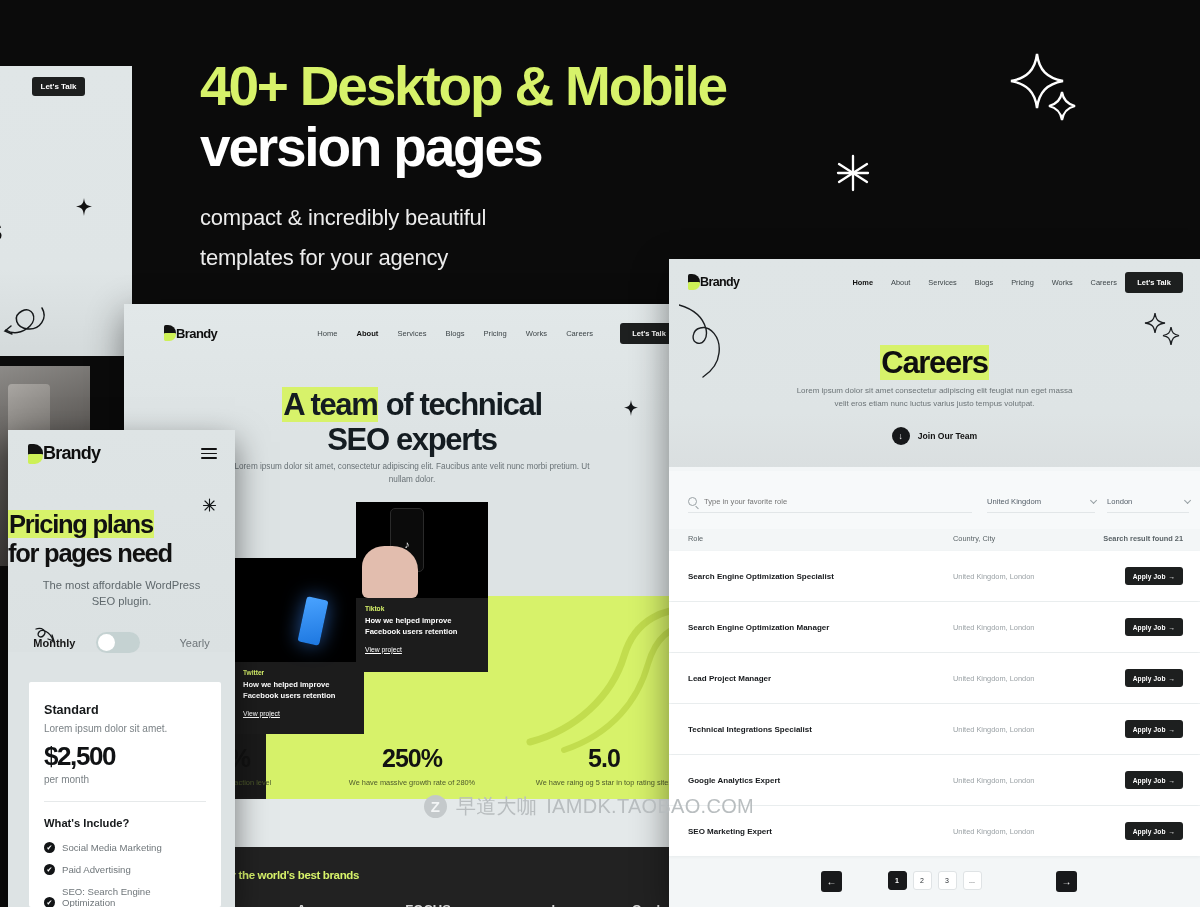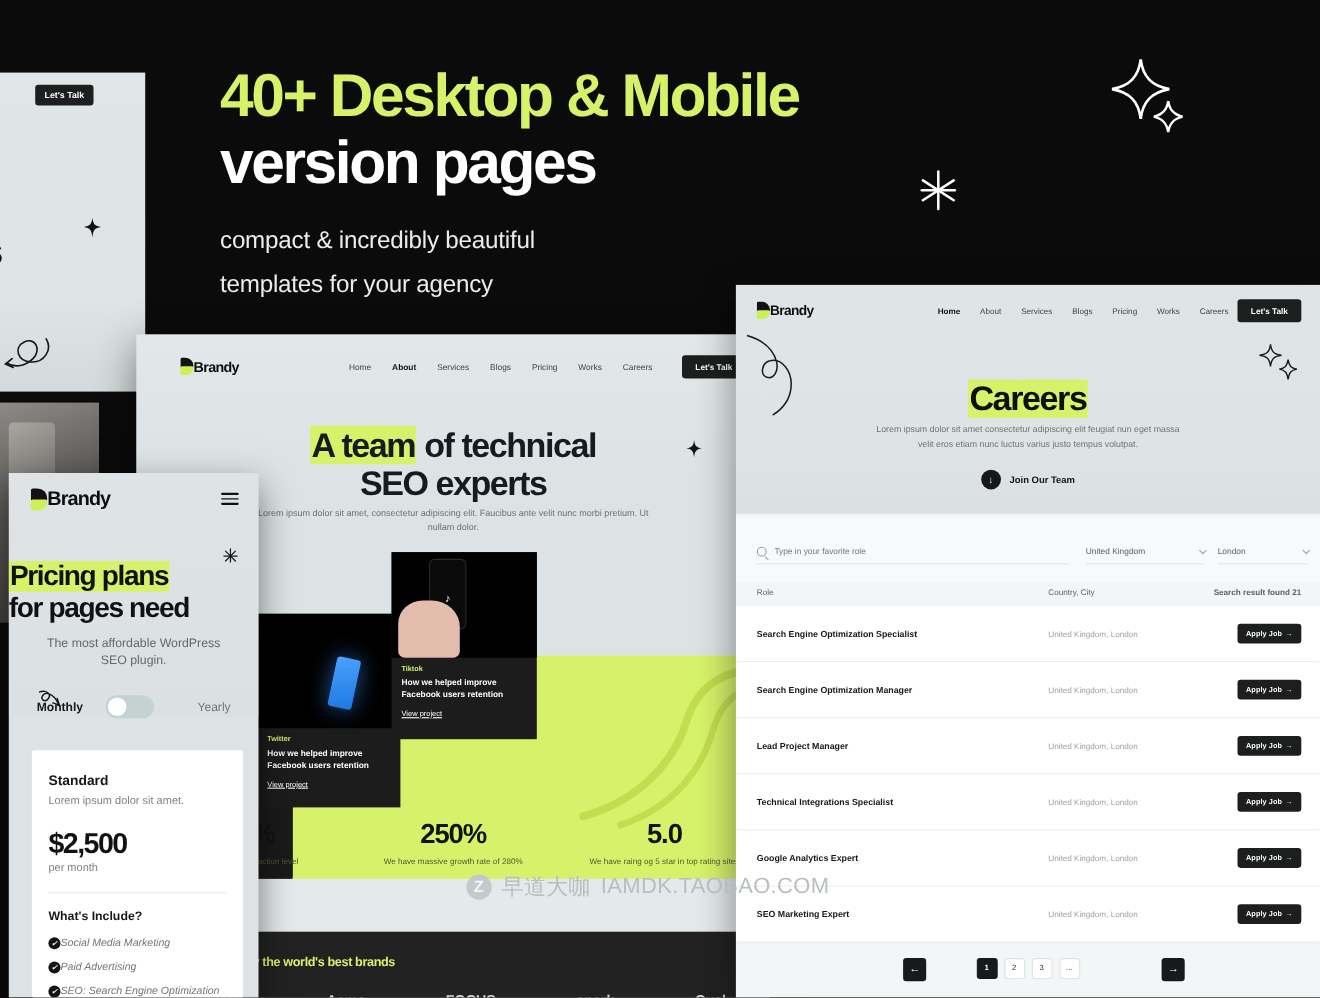--- a/index.html
+++ b/index.html
@@ -196,27 +196,27 @@
   .mm-toggle .tr { font-size: 11px; color: #6d7478; margin-left: 20px; }
   .sw { width: 44px; height: 21px; border-radius: 11px; background: #c5d2d2; position: relative; }
   .sw:after { content:""; position:absolute; left:2px; top:2px; width:17px; height:17px; border-radius:50%; background:#fff; }
   .mm-arrow { position: absolute; left: 26px; top: 196px; width: 24px; height: 22px; }
   .mm-star { position: absolute; right: 18px; top: 68px; width: 15px; height: 15px; }
 
   .mm-card { position: absolute; left: 21px; right: 14px; top: 252px; bottom: 0; background: #fff;
     border-radius: 2px; padding: 21px 15px 0; }
   .mm-card .pt { font-size: 12.6px; font-weight: 700; color: #15181a; }
   .mm-card .pd { font-size: 10px; color: #7b8286; margin-top: 6px; }
-  .mm-card .pp { font-size: 26px; font-weight: 800; letter-spacing: -1.4px; color: #101214; margin-top: 17px; }
+  .mm-card .pp { font-size: 26px; font-weight: 800; letter-spacing: -1.4px; color: #101214; margin-top: 7px; }
   .mm-card .pm { font-size: 10px; color: #7b8286; margin-top: 2px; }
   .mm-card hr { border: 0; border-top: 1px solid #e6e9ea; margin: 16px 0 0; }
   .mm-card .wi { font-size: 11.2px; font-weight: 700; color: #15181a; margin-top: 15px; }
   .mm-feats { margin-top: 13px; }
-  .mm-feats li { list-style: none; display: flex; align-items: flex-end; margin-bottom: 11px;
-    font-size: 9.6px; color: #6f767a; font-style: italic; }
+  .mm-feats li { list-style: none; display: flex; align-items: flex-end; gap: 7px; margin-bottom: 11px;
+    font-size: 9.6px; color: #6f767a; }
   .ckdot { width: 11px; height: 11px; border-radius: 50%; background: #121416; color: #fff; flex: 0 0 auto;
     display: flex; align-items: center; justify-content: center; font-size: 7px; }
 
   
   .wm { position: absolute; left: 424px; top: 793px; display: flex; align-items: center; gap: 9px;
     color: #b7bcbe; font-size: 20px; font-weight: 500; letter-spacing: .3px; opacity: .96; }
   .wm .wz { width: 23px; height: 23px; border-radius: 50%; background: #c3c8ca; color: #f4f6f7;
     font-size: 15px; font-weight: 700; display: flex; align-items: center; justify-content: center; }
   .wm .cn { font-family: "DejaVu Sans", sans-serif; }
 </style>

